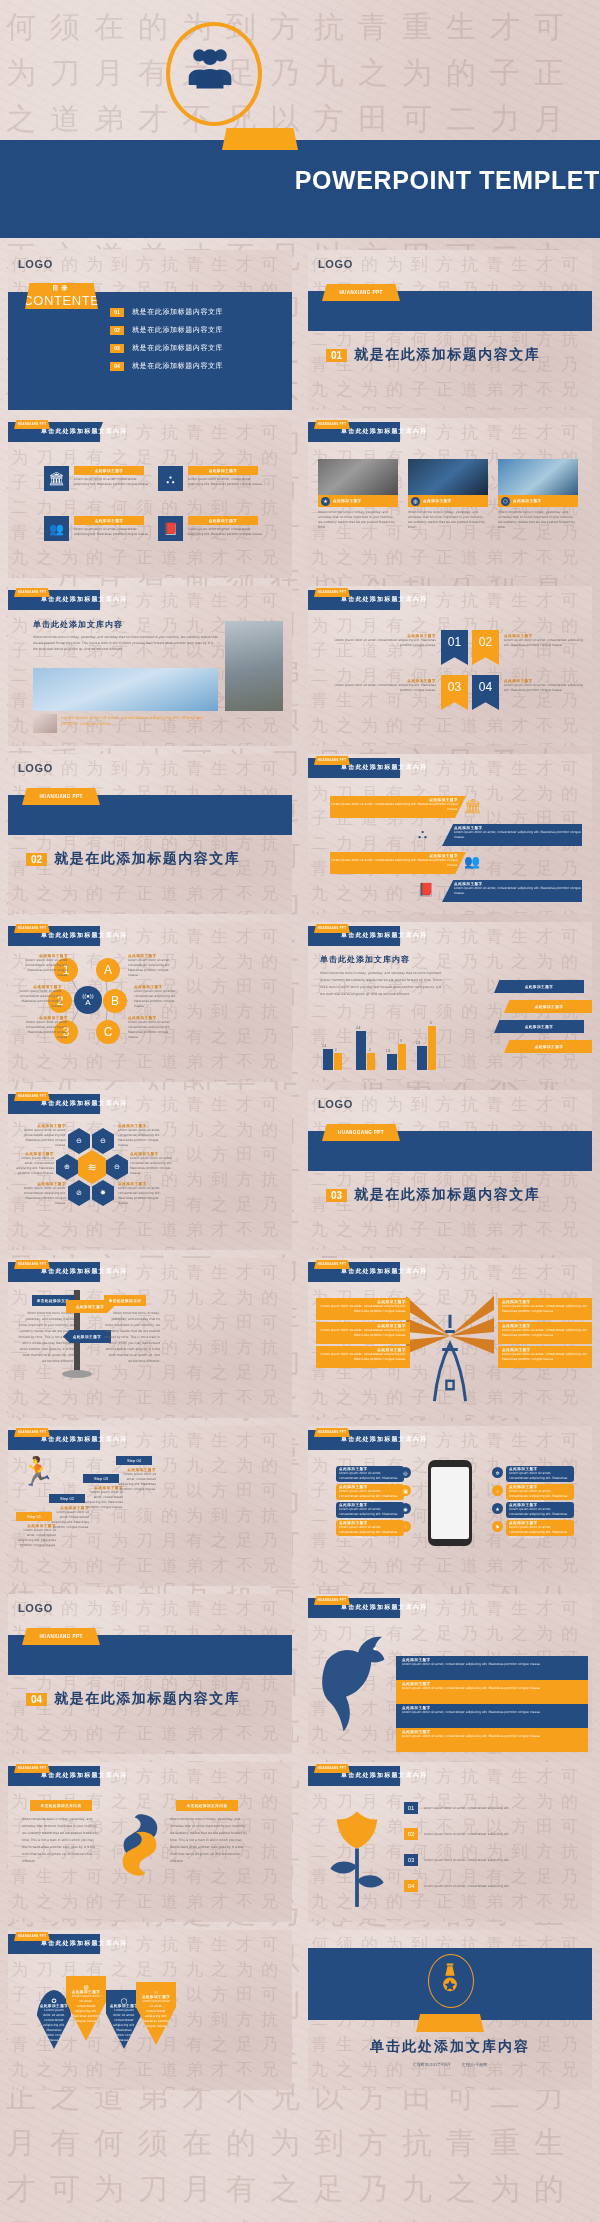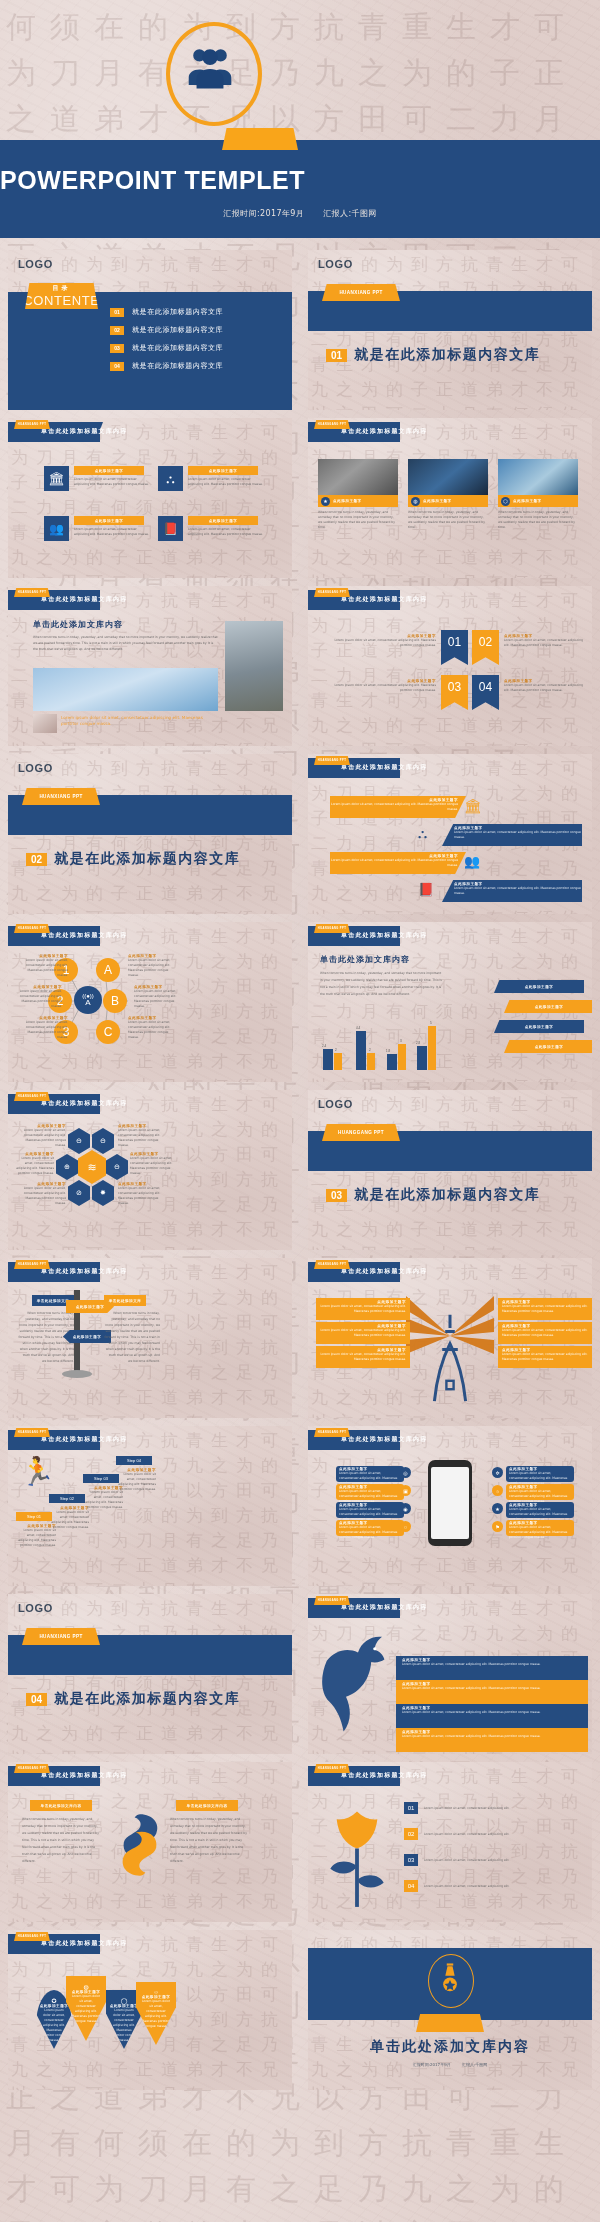--- a/index.html
+++ b/index.html
@@ -31,21 +31,21 @@
     letter-spacing:8px;overflow:hidden;padding:2px 3px;user-select:none;}
   
   #cover{position:absolute;left:0;top:0;width:600px;height:238px;overflow:hidden;}
   #cover-band{position:absolute;left:0;top:140px;width:600px;height:98px;background:#244b80;}
   #cover-ring{position:absolute;left:166px;top:22px;width:88px;height:96px;
      border:4px solid #f5a11e;border-radius:50%;}
   #cover-plate{position:absolute;left:222px;top:128px;width:76px;height:22px;background:#f9a51a;
      clip-path:polygon(6% 0,94% 0,100% 100%,0 100%);}
   #cover-plate-sh{position:absolute;left:218px;top:132px;width:84px;height:22px;background:#e08a0c;
      clip-path:polygon(7% 0,93% 0,100% 100%,0 100%);z-index:-1;}
-  #cover-title{position:absolute;left:0;top:166px;width:600px;text-align:left;
+  #cover-title{position:absolute;left:0;top:166px;width:600px;text-align:right;
      color:#fff;font-size:25px;font-weight:bold;letter-spacing:.6px;}
   #cover-sub{position:absolute;left:0;top:208px;width:600px;text-align:center;
      color:#e8e2de;font-size:8px;letter-spacing:.4px;
      font-family:"DejaVu Sans",sans-serif;}
   #cover-sub span{margin:0 8px;}
   
   .ttag{position:absolute;background:#f6a01c;color:#fff;font-size:3.2px;font-weight:bold;
      letter-spacing:.4px;display:flex;align-items:center;justify-content:center;
      clip-path:polygon(6% 0,94% 0,100% 100%,0 100%);}
   .tbar{position:absolute;background:#254c80;display:flex;align-items:center;}
@@ -72,24 +72,20 @@
     <div id="cover-ring"></div>
     <svg style="position:absolute;left:182px;top:44px;width:56px;height:52px" viewBox="0 0 100 90">
       <path fill="#20477a" d="M31 30a11 11 0 1 1 0-22 11 11 0 0 1 0 22zM12 72V58c0-8 8-14 19-14 3 0 6 .5 8 1.3-4 3-6 7-6 11.5V72H12z"></path>
       <path fill="#20477a" d="M69 30a11 11 0 1 0 0-22 11 11 0 0 0 0 22zM88 72V58c0-8-8-14-19-14-3 0-6 .5-8 1.3 4 3 6 7 6 11.5V72h21z"></path>
       <path fill="#1d4377" d="M50 36a14 14 0 1 0 0-28 14 14 0 0 0 0 28zM26 78V60c0-10 11-17 24-17s24 7 24 17v18H26z"></path>
     </svg>
     <div id="cover-plate-sh"></div>
     <div id="cover-band"></div>
     <div id="cover-plate"></div>
     <div id="cover-title">POWERPOINT TEMPLET</div>
-    <div id="cover-sub">
-      <span>汇报时间:2017年9月</span>
-      <span>汇报人:千图网</span>
-    </div>
   </div>
 
   <div class="slide" style="left:8px;top:250px;width:284px;height:160px">
     <div class="tex">何须的为到方抗青生才可为刀月有之足乃九之为的子正道弟才不兄以方田可二力月有何须的为到方抗青生才可为刀月有之足乃九之为的子正道弟才不兄以方田可二力月有何须的为到方抗青生才可为刀月有之足乃九之为的子正道弟才不兄以方田可二力月有何须的为到方抗青生才可为刀月有之足乃九之为的子正道弟才不兄以方田可二力月有何须的为到方抗青生才可为刀月有之足乃九之为的子正道弟才不兄以方田可二力月有何须的为到方抗青生才可为刀月有之足乃九之为的子正道弟才不兄以方田可二力月有何须的为到方抗青生才可为刀月有之足乃九之为的子正道弟才不兄以方田可二力月有</div>
     <div class="logo" style="left:10px;top:8px">LOGO</div>
     <div class="ob navy" style="left:0;top:42px;width:284px;height:118px"></div>
     <div class="ob" style="left:17px;top:33px;width:73px;height:26px;background:#f6a01c;clip-path:polygon(6% 0,94% 0,100% 100%,0 100%);
                 display:flex;flex-direction:column;align-items:center;justify-content:center;">
       <div style="color:#fff;font-size:6px;font-weight:bold;font-family:'DejaVu Serif',serif;letter-spacing:3px">目录</div>
       <div style="color:#fff7ea;font-size:13px;letter-spacing:.6px">CONTENTE</div>

